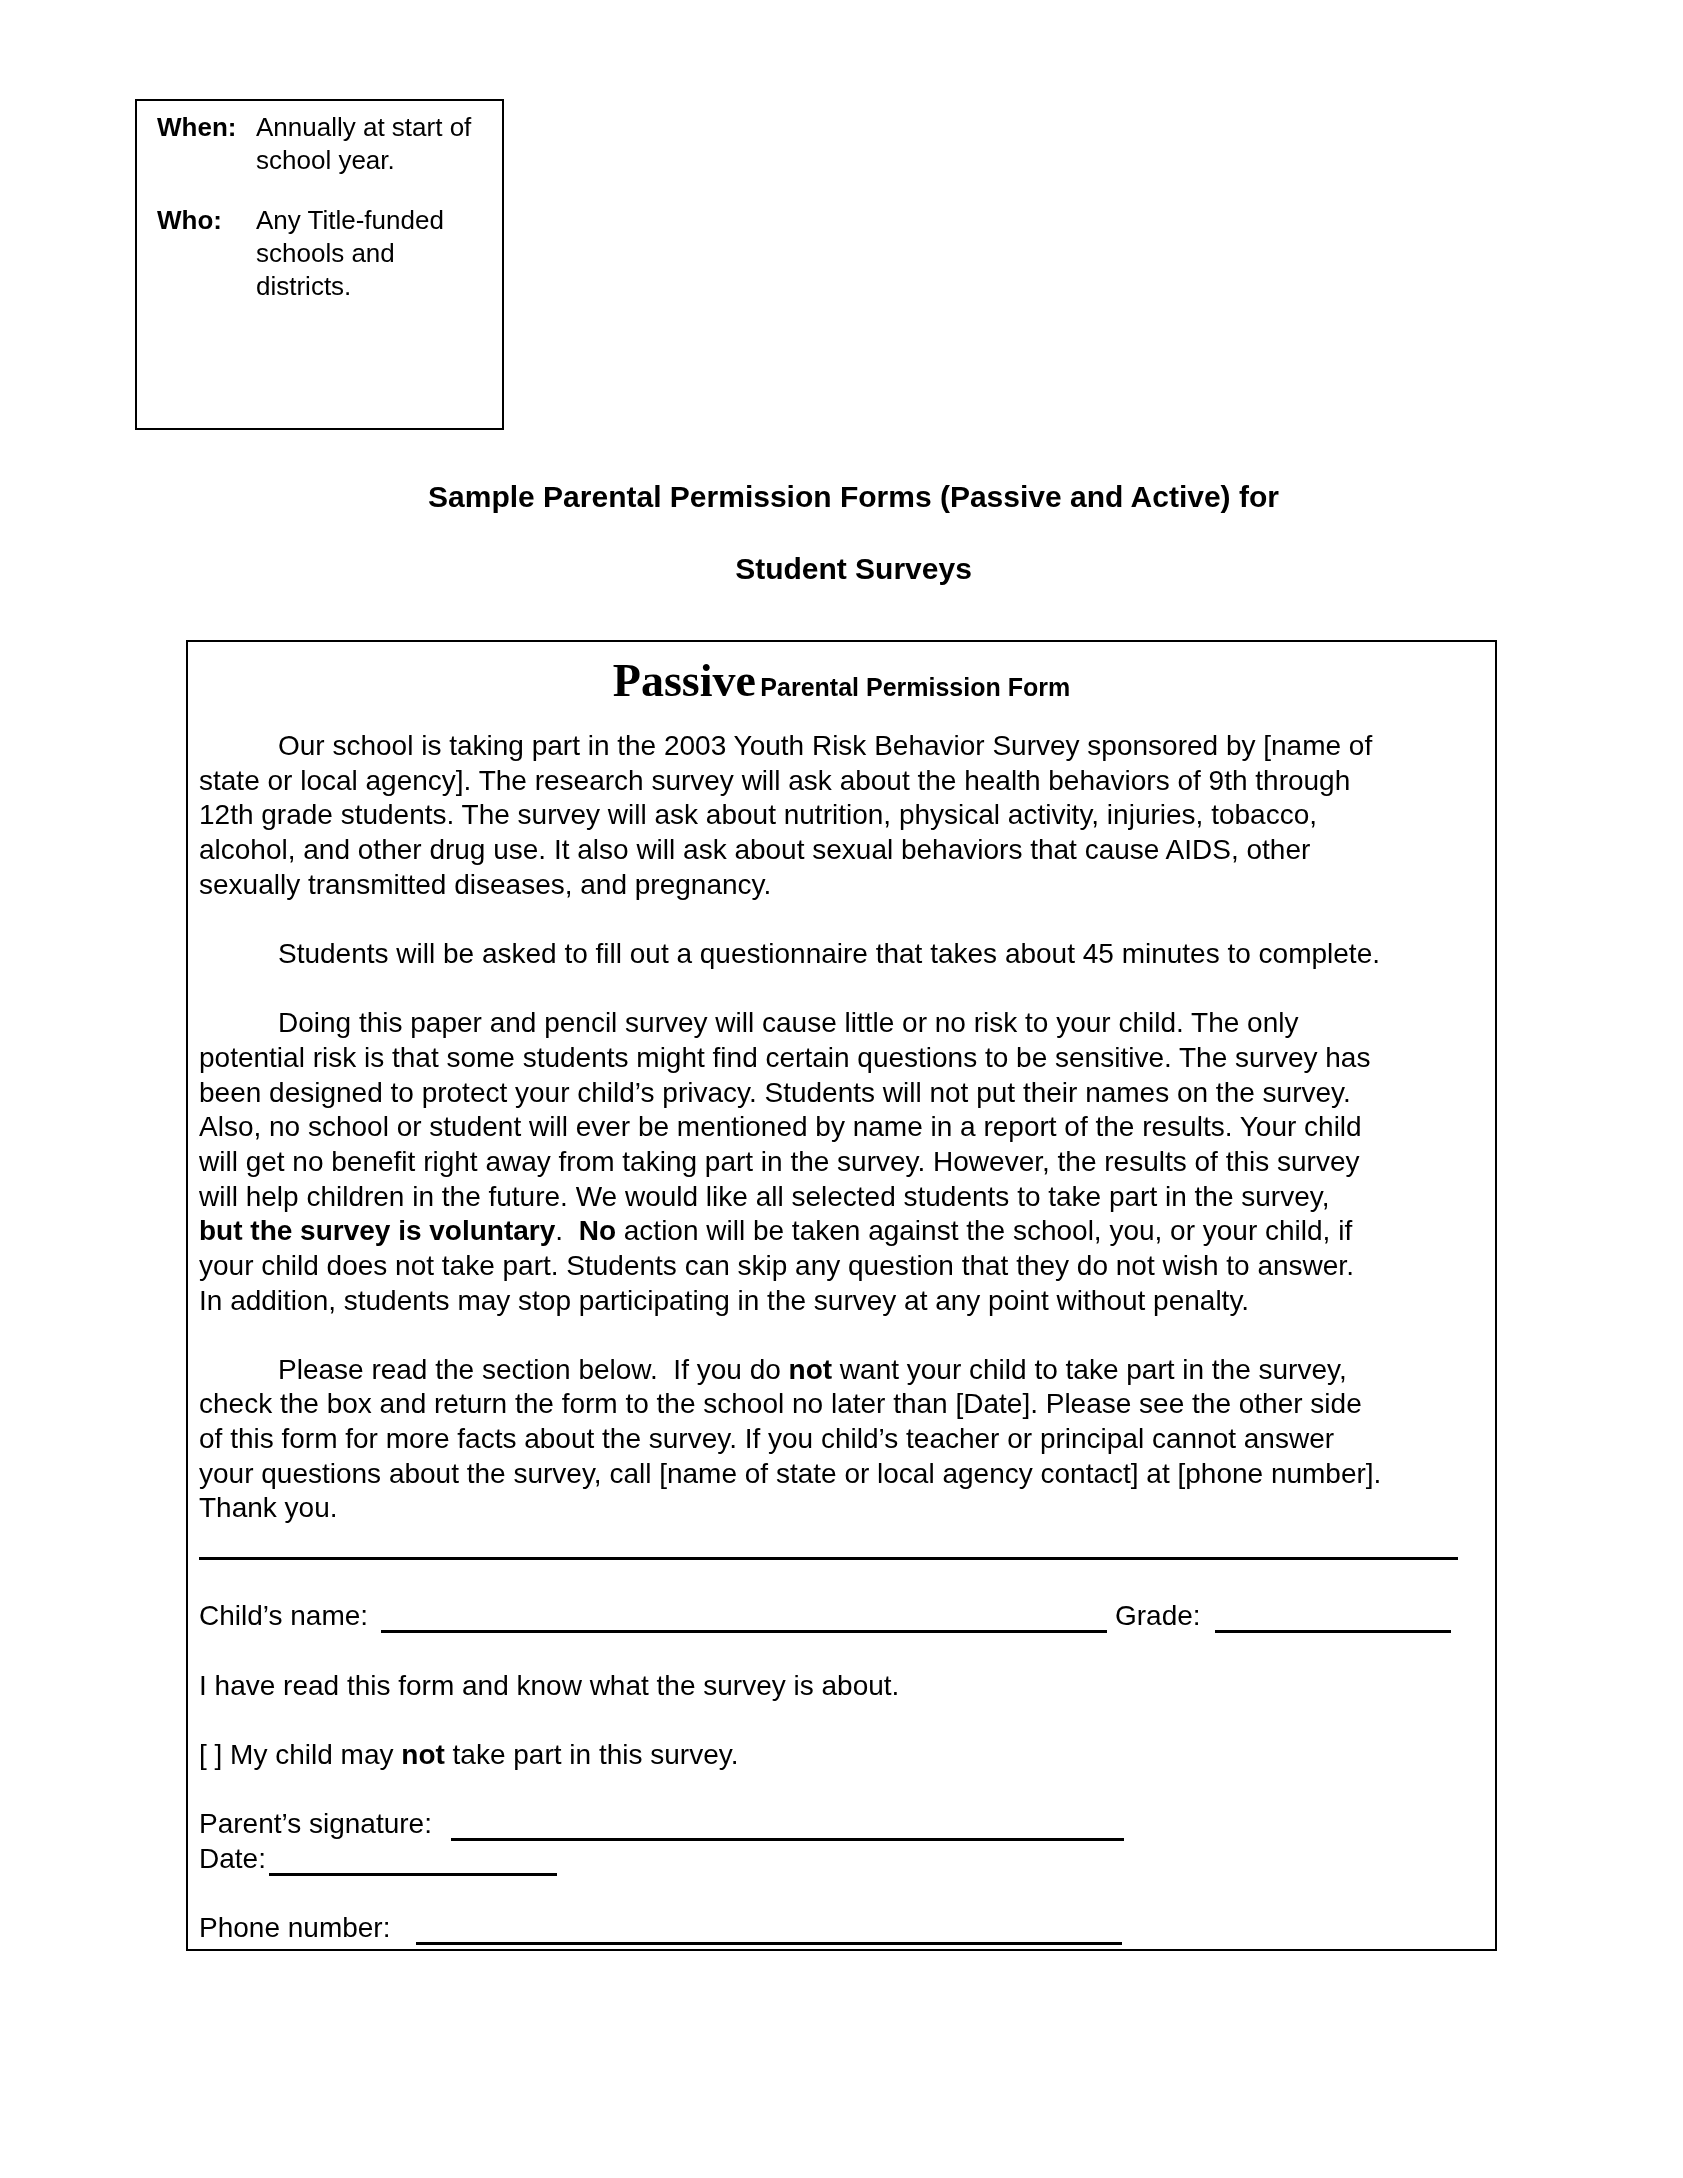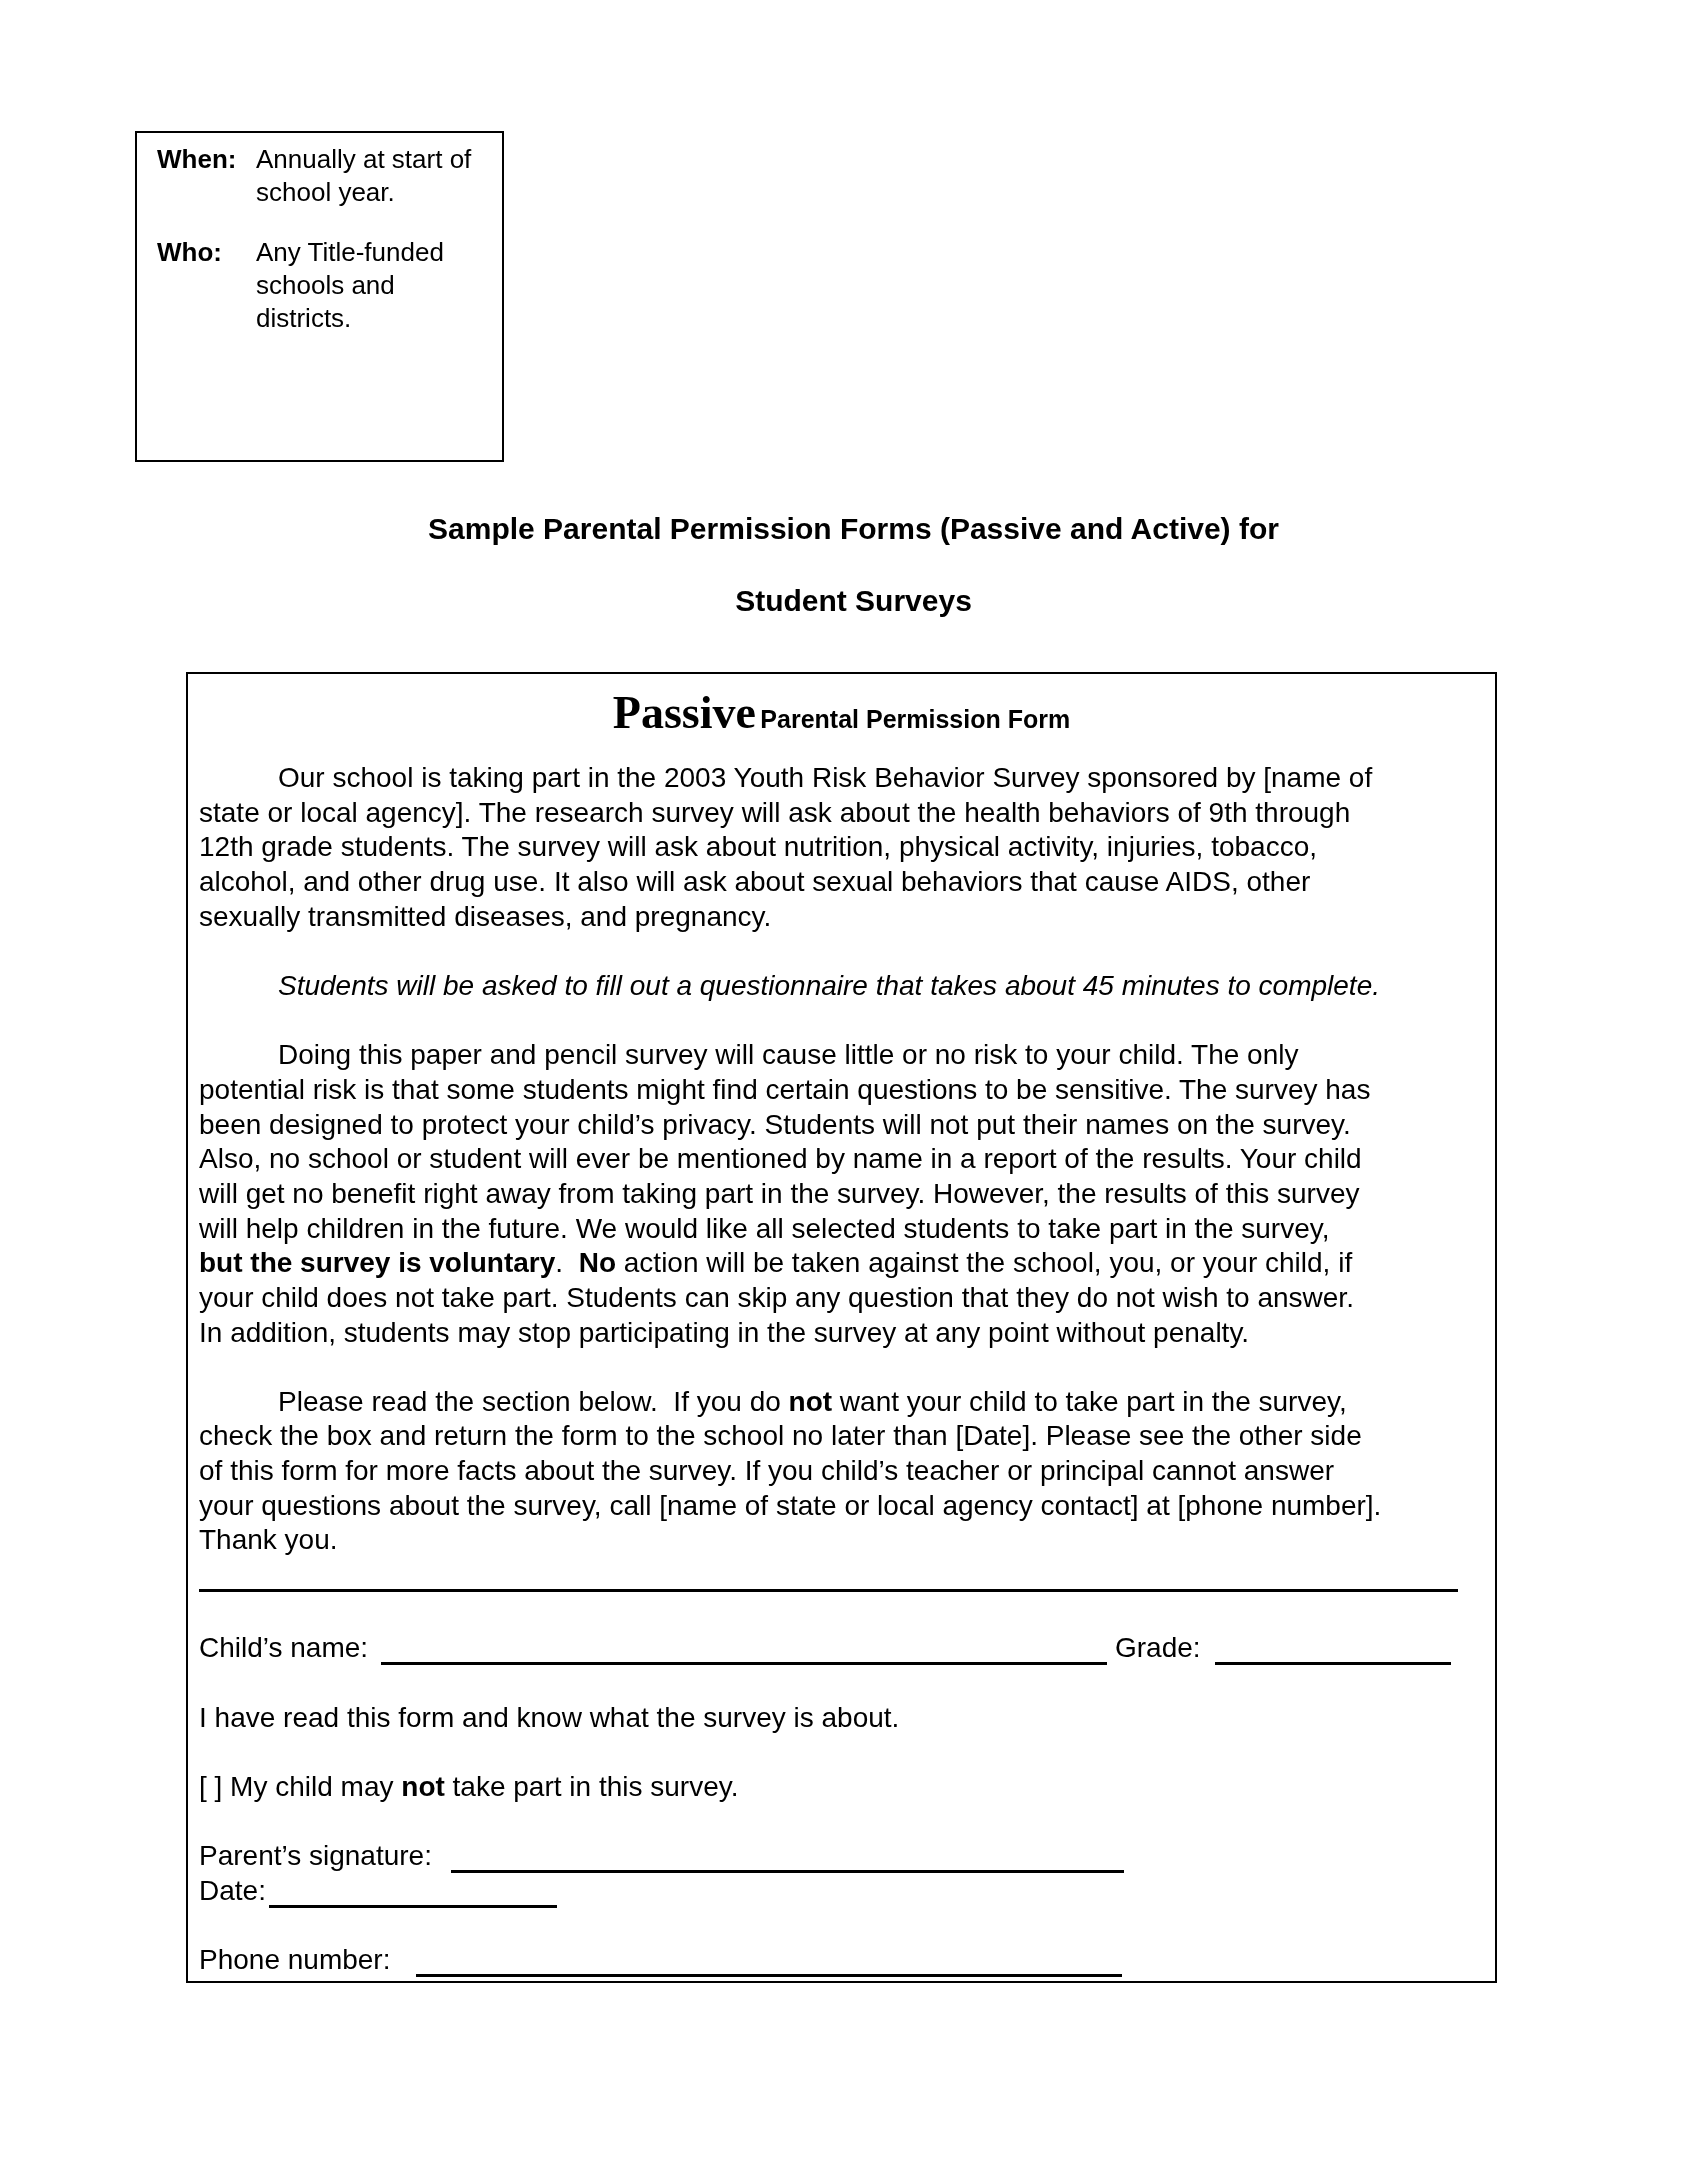--- a/index.html
+++ b/index.html
@@ -1,18 +1,18 @@
 <!DOCTYPE html>
 <html><head>
 <meta charset="utf-8">
 <style>
   html, body { margin: 0; padding: 0; background: #ffffff; }
   body { width: 1683px; height: 2178px; position: relative; overflow: hidden;
          font-family: "Liberation Sans", sans-serif; color: #000; }
-  .abs { position: absolute; margin-top: 32px; }
+  .abs { position: absolute; }
 
   
   .info-box { left: 135px; top: 99px; width: 369px; height: 331px;
               border: 2px solid #000; box-sizing: border-box; }
   .info-row { position: absolute; left: 20px; font-size: 26px; line-height: 33px; }
   .info-label { position: absolute; left: 0; top: 0; font-weight: bold; white-space: nowrap; }
   .info-value { position: absolute; left: 99px; top: 0; white-space: nowrap; }
   .info-value div { height: 33px; }
 
   
@@ -62,21 +62,21 @@
     <span class="serif">Passive</span>
     <span class="sans">Parental Permission Form</span>
   </div>
 
   <div class="line indent" style="top:86px;">Our school is taking part in the 2003 Youth Risk Behavior Survey sponsored by [name of</div>
   <div class="line" style="top:121px;">state or local agency].  The research survey will ask about the health behaviors of 9th through</div>
   <div class="line" style="top:155px;">12th grade students.  The survey will ask about nutrition, physical activity, injuries, tobacco,</div>
   <div class="line" style="top:190px;">alcohol, and other drug use.  It also will ask about sexual behaviors that cause AIDS, other</div>
   <div class="line" style="top:225px;">sexually transmitted diseases, and pregnancy.</div>
 
-  <div class="line indent" style="top:294px;font-style:italic;">Students will be asked to fill out a questionnaire that takes about 45 minutes to complete.</div>
+  <div class="line indent" style="top:294px;">Students will be asked to fill out a questionnaire that takes about 45 minutes to complete.</div>
 
   <div class="line indent" style="top:363px;">Doing this paper and pencil survey will cause little or no risk to your child.  The only</div>
   <div class="line" style="top:398px;">potential risk is that some students might find certain questions to be sensitive.  The survey has</div>
   <div class="line" style="top:433px;">been designed to protect your child’s privacy.  Students will not put their names on the survey.</div>
   <div class="line" style="top:467px;">Also, no school or student will ever be mentioned by name in a report of the results.  Your child</div>
   <div class="line" style="top:502px;">will get no benefit right away from taking part in the survey.  However, the results of this survey</div>
   <div class="line" style="top:537px;">will help children in the future.  We would like all selected students to take part in the survey,</div>
   <div class="line" style="top:571px;"><b>but the survey is voluntary</b><span style="white-space:pre;">.  </span><b>No</b><span> action will be taken against the school, you, or your child, if</span></div>
   <div class="line" style="top:606px;">your child does not take part.  Students can skip any question that they do not wish to answer.</div>
   <div class="line" style="top:641px;">In addition, students may stop participating in the survey at any point without penalty.</div>

